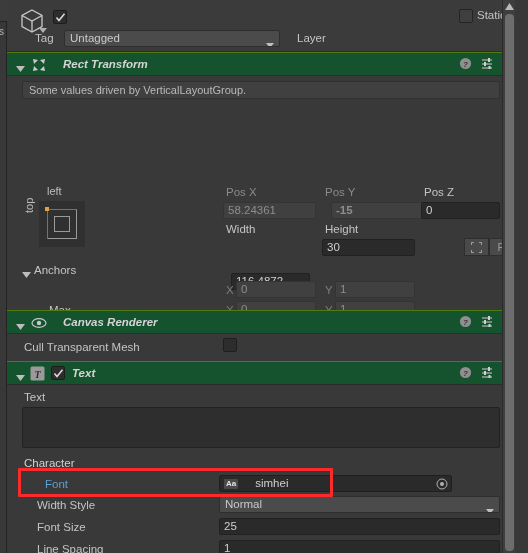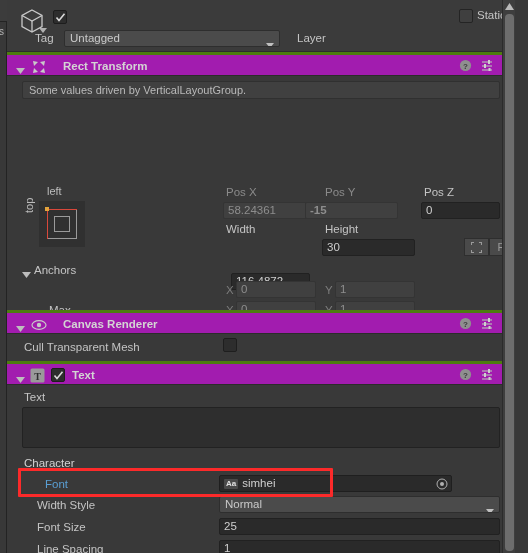--- a/index.html
+++ b/index.html
@@ -93,23 +93,24 @@
     color: #c9c9c9; padding: 0 5px; line-height: 15px;
     white-space: nowrap; overflow: hidden;
   }
   .dd-caret { position: absolute; right: 5px; top: 6px; }
   #tag-dd  { left: 57px;  top: 30px; width: 216px; }
   #layer-dd{ left: 324px; top: 30px; width: 186px; }
 
   
   .comp-header {
     position: relative; height: 24px;
-    background: #a21caf;
-    border-top: 3px solid #4d7c0f;
+    background: #14532d;
+    border-top: 1px solid #4d7c0f;
     border-bottom: 1px solid #2c2c2c;
+    font-style: italic;
   }
   .comp-foldout { position: absolute; left: 9px; top: 9px; }
   .comp-icon { position: absolute; left: 24px; top: 4px; width: 16px; height: 16px; }
   .comp-title {
     position: absolute; left: 56px; top: 5px;
     font-size: 11.5px; font-weight: bold; color: #d4d4d4;
   }
   .hdr-btns { position: absolute; right: 8px; top: 4px; display: flex; gap: 9px; align-items: center; }
 
   
@@ -307,21 +308,21 @@
         <div class="aw-red-h"></div>
         <div class="aw-inner"></div>
         <div class="aw-dot"></div>
       </div>
 
       <div class="lbl lbl-dim" style="left:219px; top:110px;">Pos X</div>
       <div class="lbl lbl-dim" style="left:318px; top:110px;">Pos Y</div>
       <div class="lbl" style="left:417px; top:110px;">Pos Z</div>
 
       <div class="num num-dim" style="left:216px; top:126px; width:93px;">58.24361</div>
-      <div class="num num-dim" style="left:298px; top:126px; width:93px;font-weight:bold;">-15</div>
+      <div class="num num-dim" style="left:324px; top:126px; width:93px;font-weight:bold;">-15</div>
       <div class="num" style="left:414px; top:126px; width:79px;">0</div>
 
       <div class="lbl" style="left:219px; top:147px;">Width</div>
       <div class="lbl" style="left:318px; top:147px;">Height</div>
 
       <div class="num" style="left:224px; top:163px; width:79px;margin-top:34px;">116.4872</div>
       <div class="num" style="left:315px; top:163px; width:93px;">30</div>
 
       <div class="sq-btn" style="left:457px; top:162px; width:25px;">
         <svg width="11" height="11" viewBox="0 0 11 11">
@@ -462,21 +463,21 @@
       </span>
     </div>
 
     <div class="comp-body" style="height:160px;">
       <div class="lbl" style="left:17px; top:6px;">Text</div>
       <div style="position:absolute; left:15px; top:22px; width:478px; height:41px; background:#2e2e2e; border:1px solid #222222; border-radius:2px; color:#cfcfcf; font-size:11.5px; padding:3px 5px; white-space:pre-wrap; overflow:hidden;"></div>
 
       <div class="lbl" style="left:17px; top:72px; font-weight:normal; color:#d2d2d2;">Character</div>
 
       <div class="lbl lbl-blue" style="left:30px; top:93px;">Font</div>
-      <div class="objfield" style="left:212px; top:90px; width:233px;">
+      <div class="objfield" style="left:212px; top:90px; width:233px;gap:13px;">
         <span class="aa-badge">Aa</span>
         <span>simhei</span>
         <span class="obj-picker">
           <svg width="12" height="12" viewBox="0 0 12 12">
             <circle cx="6" cy="6" r="5" fill="none" stroke="#b0b0b0" stroke-width="1"></circle>
             <circle cx="6" cy="6" r="2" fill="#b0b0b0"></circle>
           </svg>
         </span>
       </div>
 

